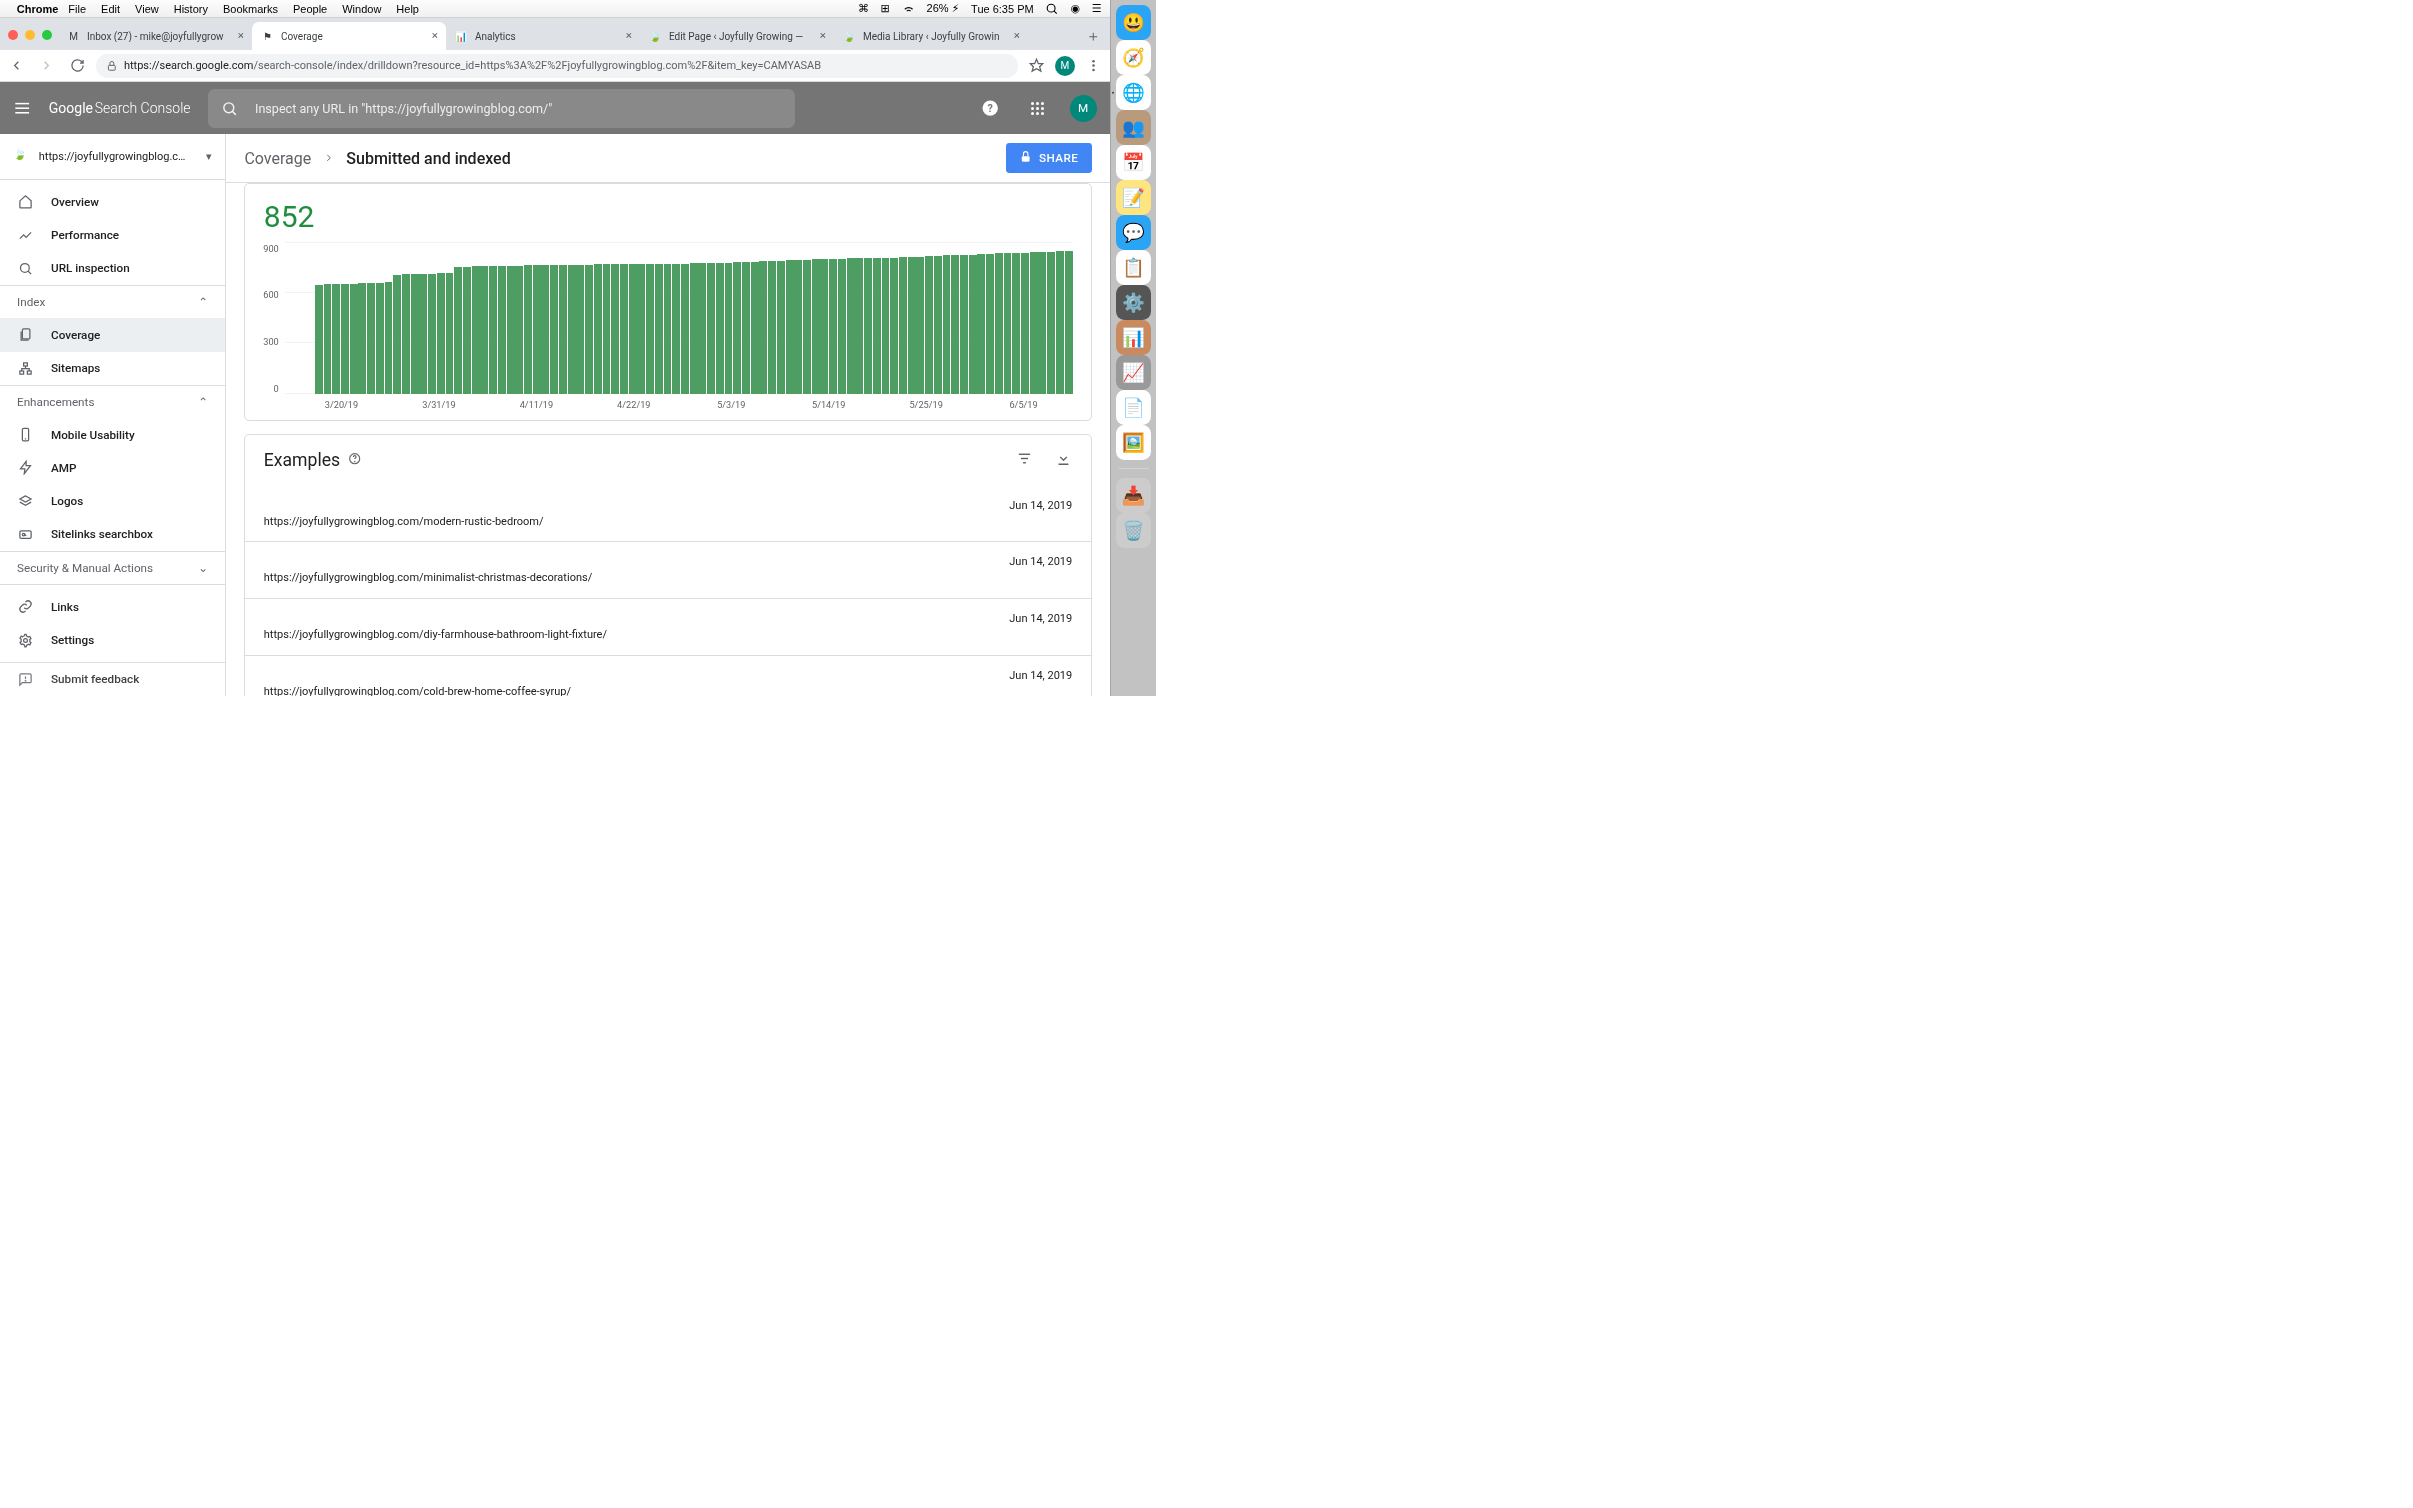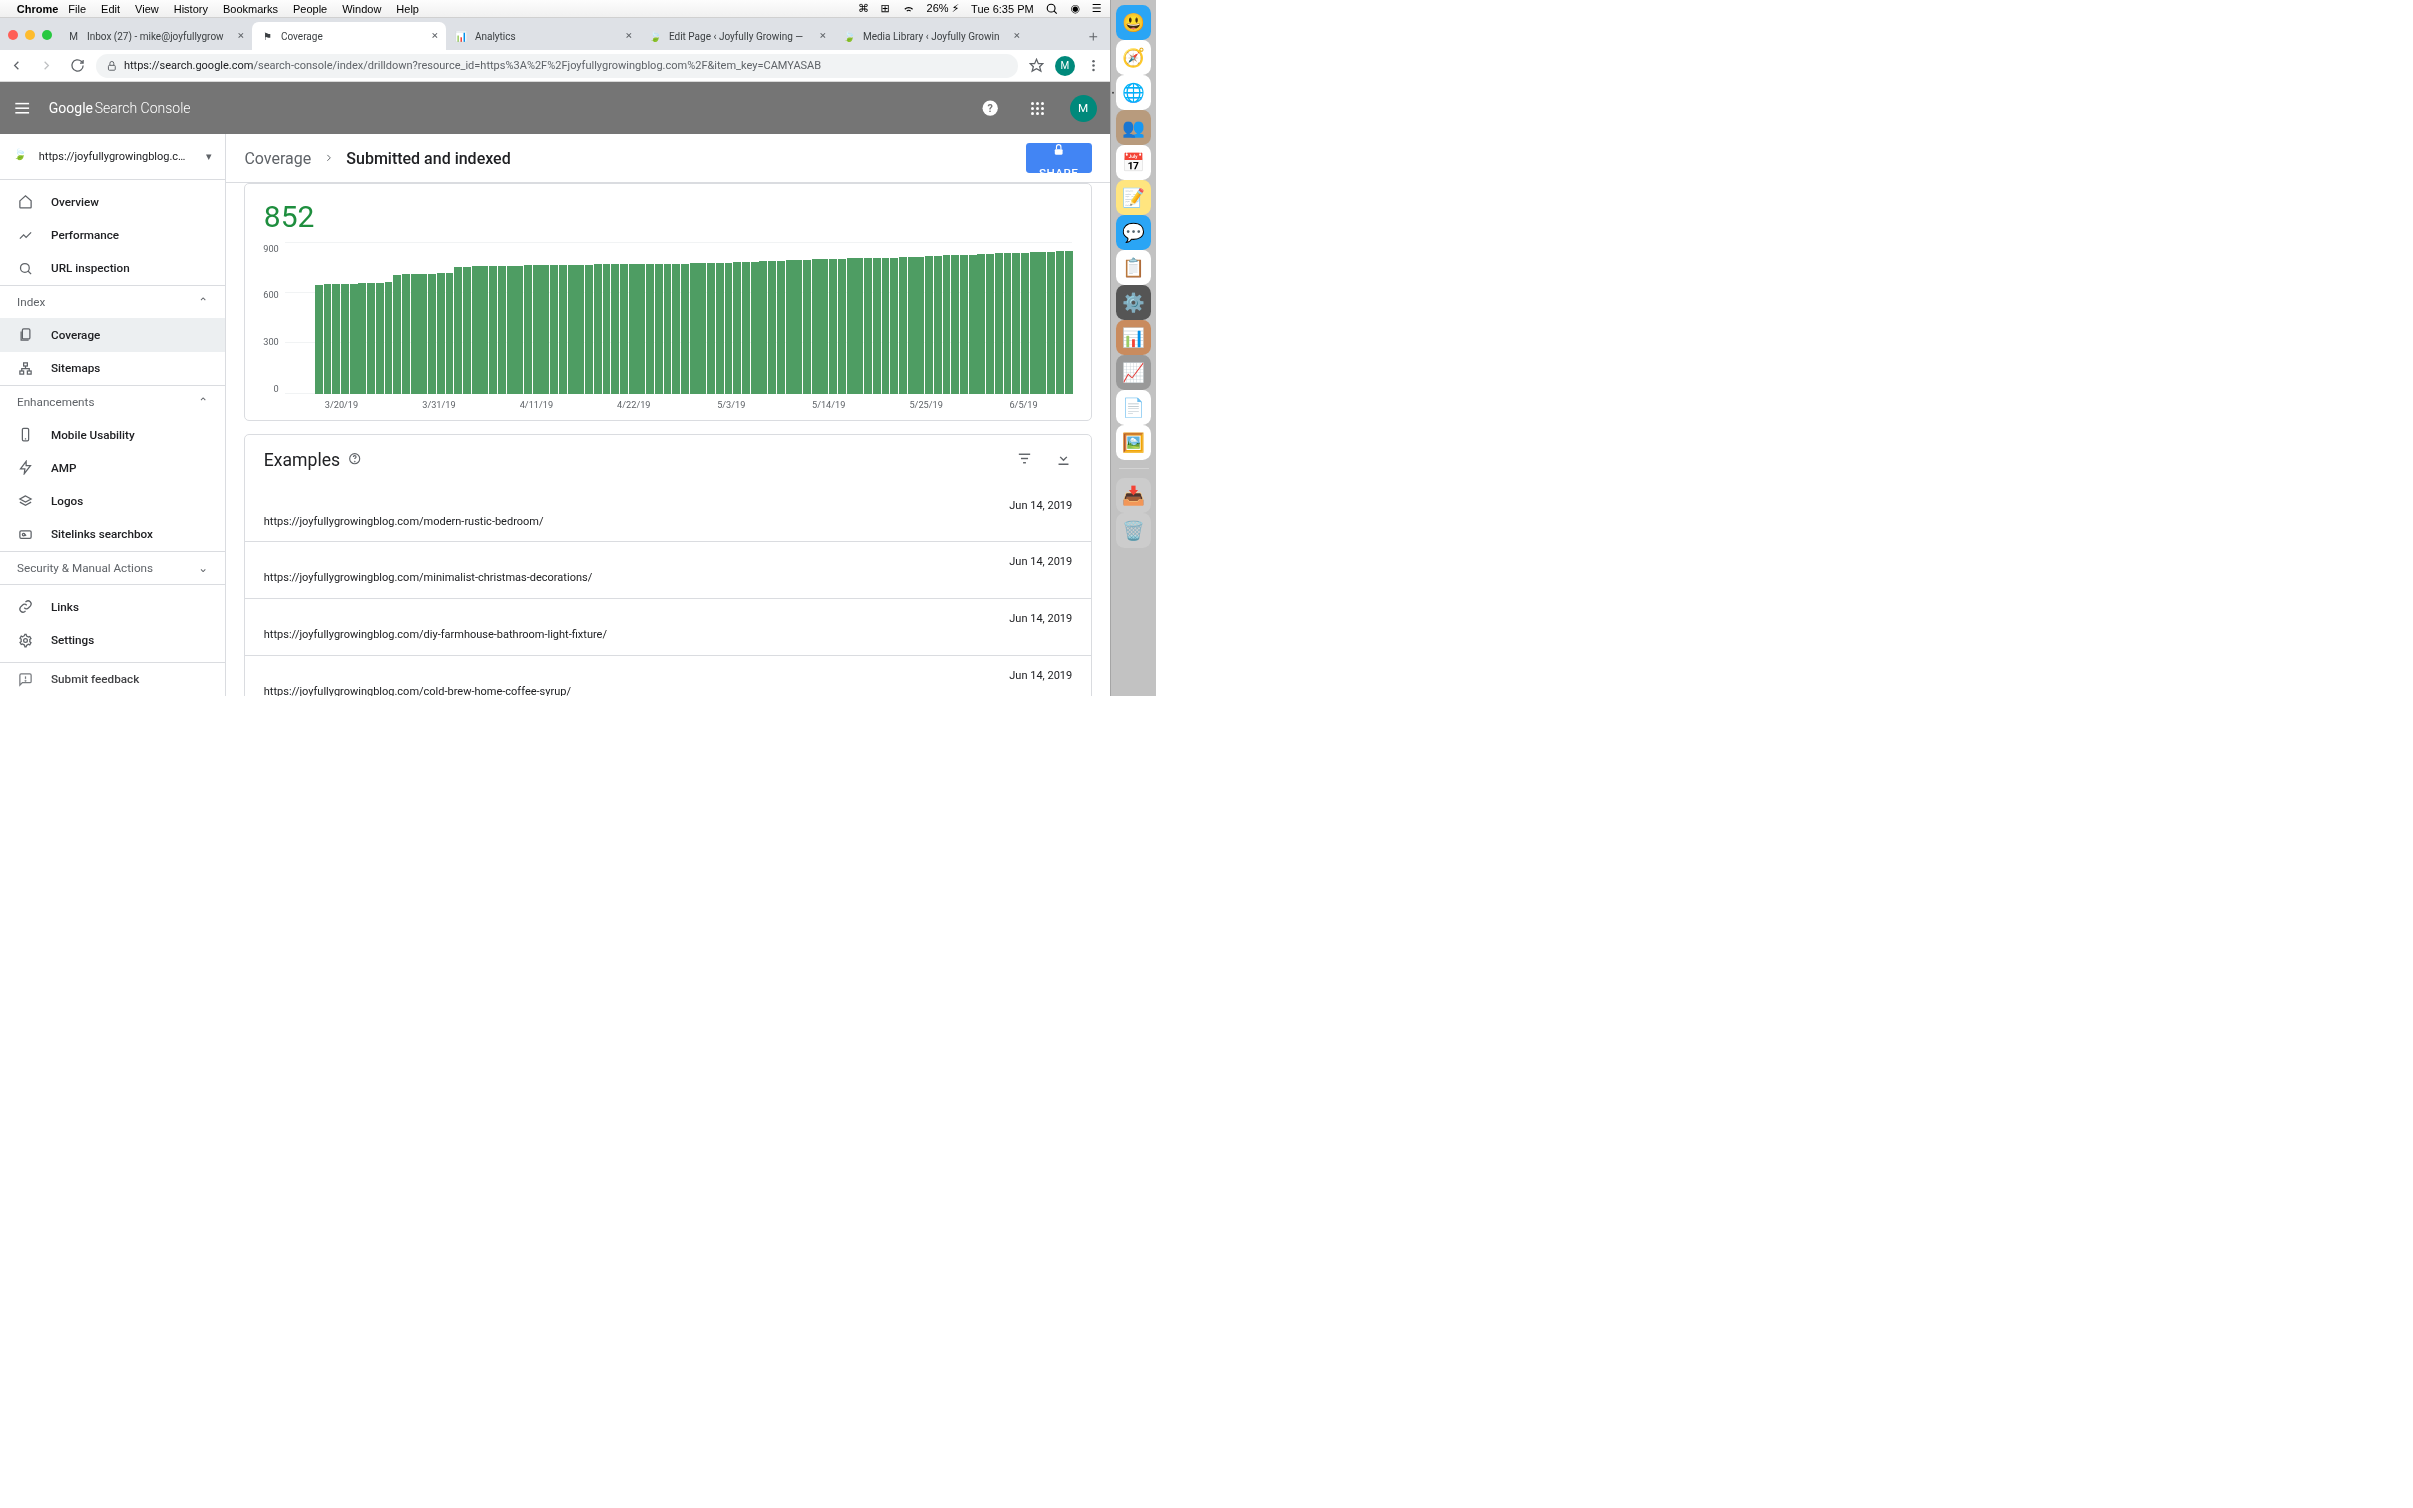--- a/index.html
+++ b/index.html
@@ -113,21 +113,21 @@
 
 
 .main { flex:1; display:flex; flex-direction:column; overflow:hidden; }
 .breadcrumb { height:49px; border-bottom:0.8px solid var(--border); display:flex;
   align-items:center; padding:0 18.4px; gap:11.7px; font-size:16px; }
 .breadcrumb .bc-a { color:var(--text-secondary); font-weight:400; }
 .breadcrumb .chev { color:var(--text-secondary); }
 .breadcrumb .bc-b { font-weight:500; }
 .share-btn { margin-left:auto; background:var(--gsc-blue); color:#fff; height:30px;
   border-radius:3.4px; padding:0 13.4px; display:flex; align-items:center; gap:6.7px;
-  font-size:11.7px; font-weight:500; letter-spacing:0.4px;flex-direction:column; }
+  font-size:11.7px; font-weight:500; letter-spacing:0.4px; }
 
 .main-scroll { flex:1; overflow-y:auto; padding:0 18.4px 17px 18.4px; background:#fff; }
 
 .card { border:0.8px solid var(--border); border-radius:5px; margin-top:0; background:#fff; }
 .big-number { font-size:30px; color:var(--gsc-green); font-weight:400; padding:15px 18.4px 0 18.4px; }
 
 .chart-area { padding:8.4px 18.4px 10px 8.4px; }
 .chart-grid { display:flex; height:151px; }
 .y-axis { width:30px; display:flex; flex-direction:column; justify-content:space-between;
   text-align:right; font-size:9.2px; color:var(--text-secondary); padding:0 5px 0 0; }
@@ -275,20 +275,29 @@
     <div class="menu-btn">
       <svg class="svgico" style="width:18.4px;height:18.4px" viewBox="0 0 24 24" stroke="#fff" stroke-width="2">
             <line x1="3" y1="6" x2="21" y2="6"></line>
             <line x1="3" y1="12" x2="21" y2="12"></line>
             <line x1="3" y1="18" x2="21" y2="18"></line>
           </svg>
     </div>
     <div class="gsc-logo">
       <span class="g">Google</span> 
           <span class="sc">Search Console</span>
+    </div>
+    <div class="gsc-search">
+      <span class="sicon">
+        <svg class="svgico" style="width:17px;height:17px" viewBox="0 0 24 24" fill="none" stroke="rgba(255,255,255,0.9)" stroke-width="2">
+              <circle cx="11" cy="11" r="7"></circle>
+              <line x1="21" y1="21" x2="16" y2="16"></line>
+            </svg>
+      </span>
+      <span>Inspect any URL in "https://joyfullygrowingblog.com/"</span>
     </div>
     <div class="hspacer"></div>
     <div class="hicon">
       <svg style="width:18.4px;height:18.4px" viewBox="0 0 24 24" fill="#fff">
             <circle cx="12" cy="12" r="10" fill="#fff"></circle>
             <text x="12" y="17" text-anchor="middle" fill="#757575" font-size="14" font-weight="bold">?</text>
           </svg>
     </div>
     <div class="hicon">
       <svg style="width:15px;height:15px" viewBox="0 0 18 18" fill="#fff">

